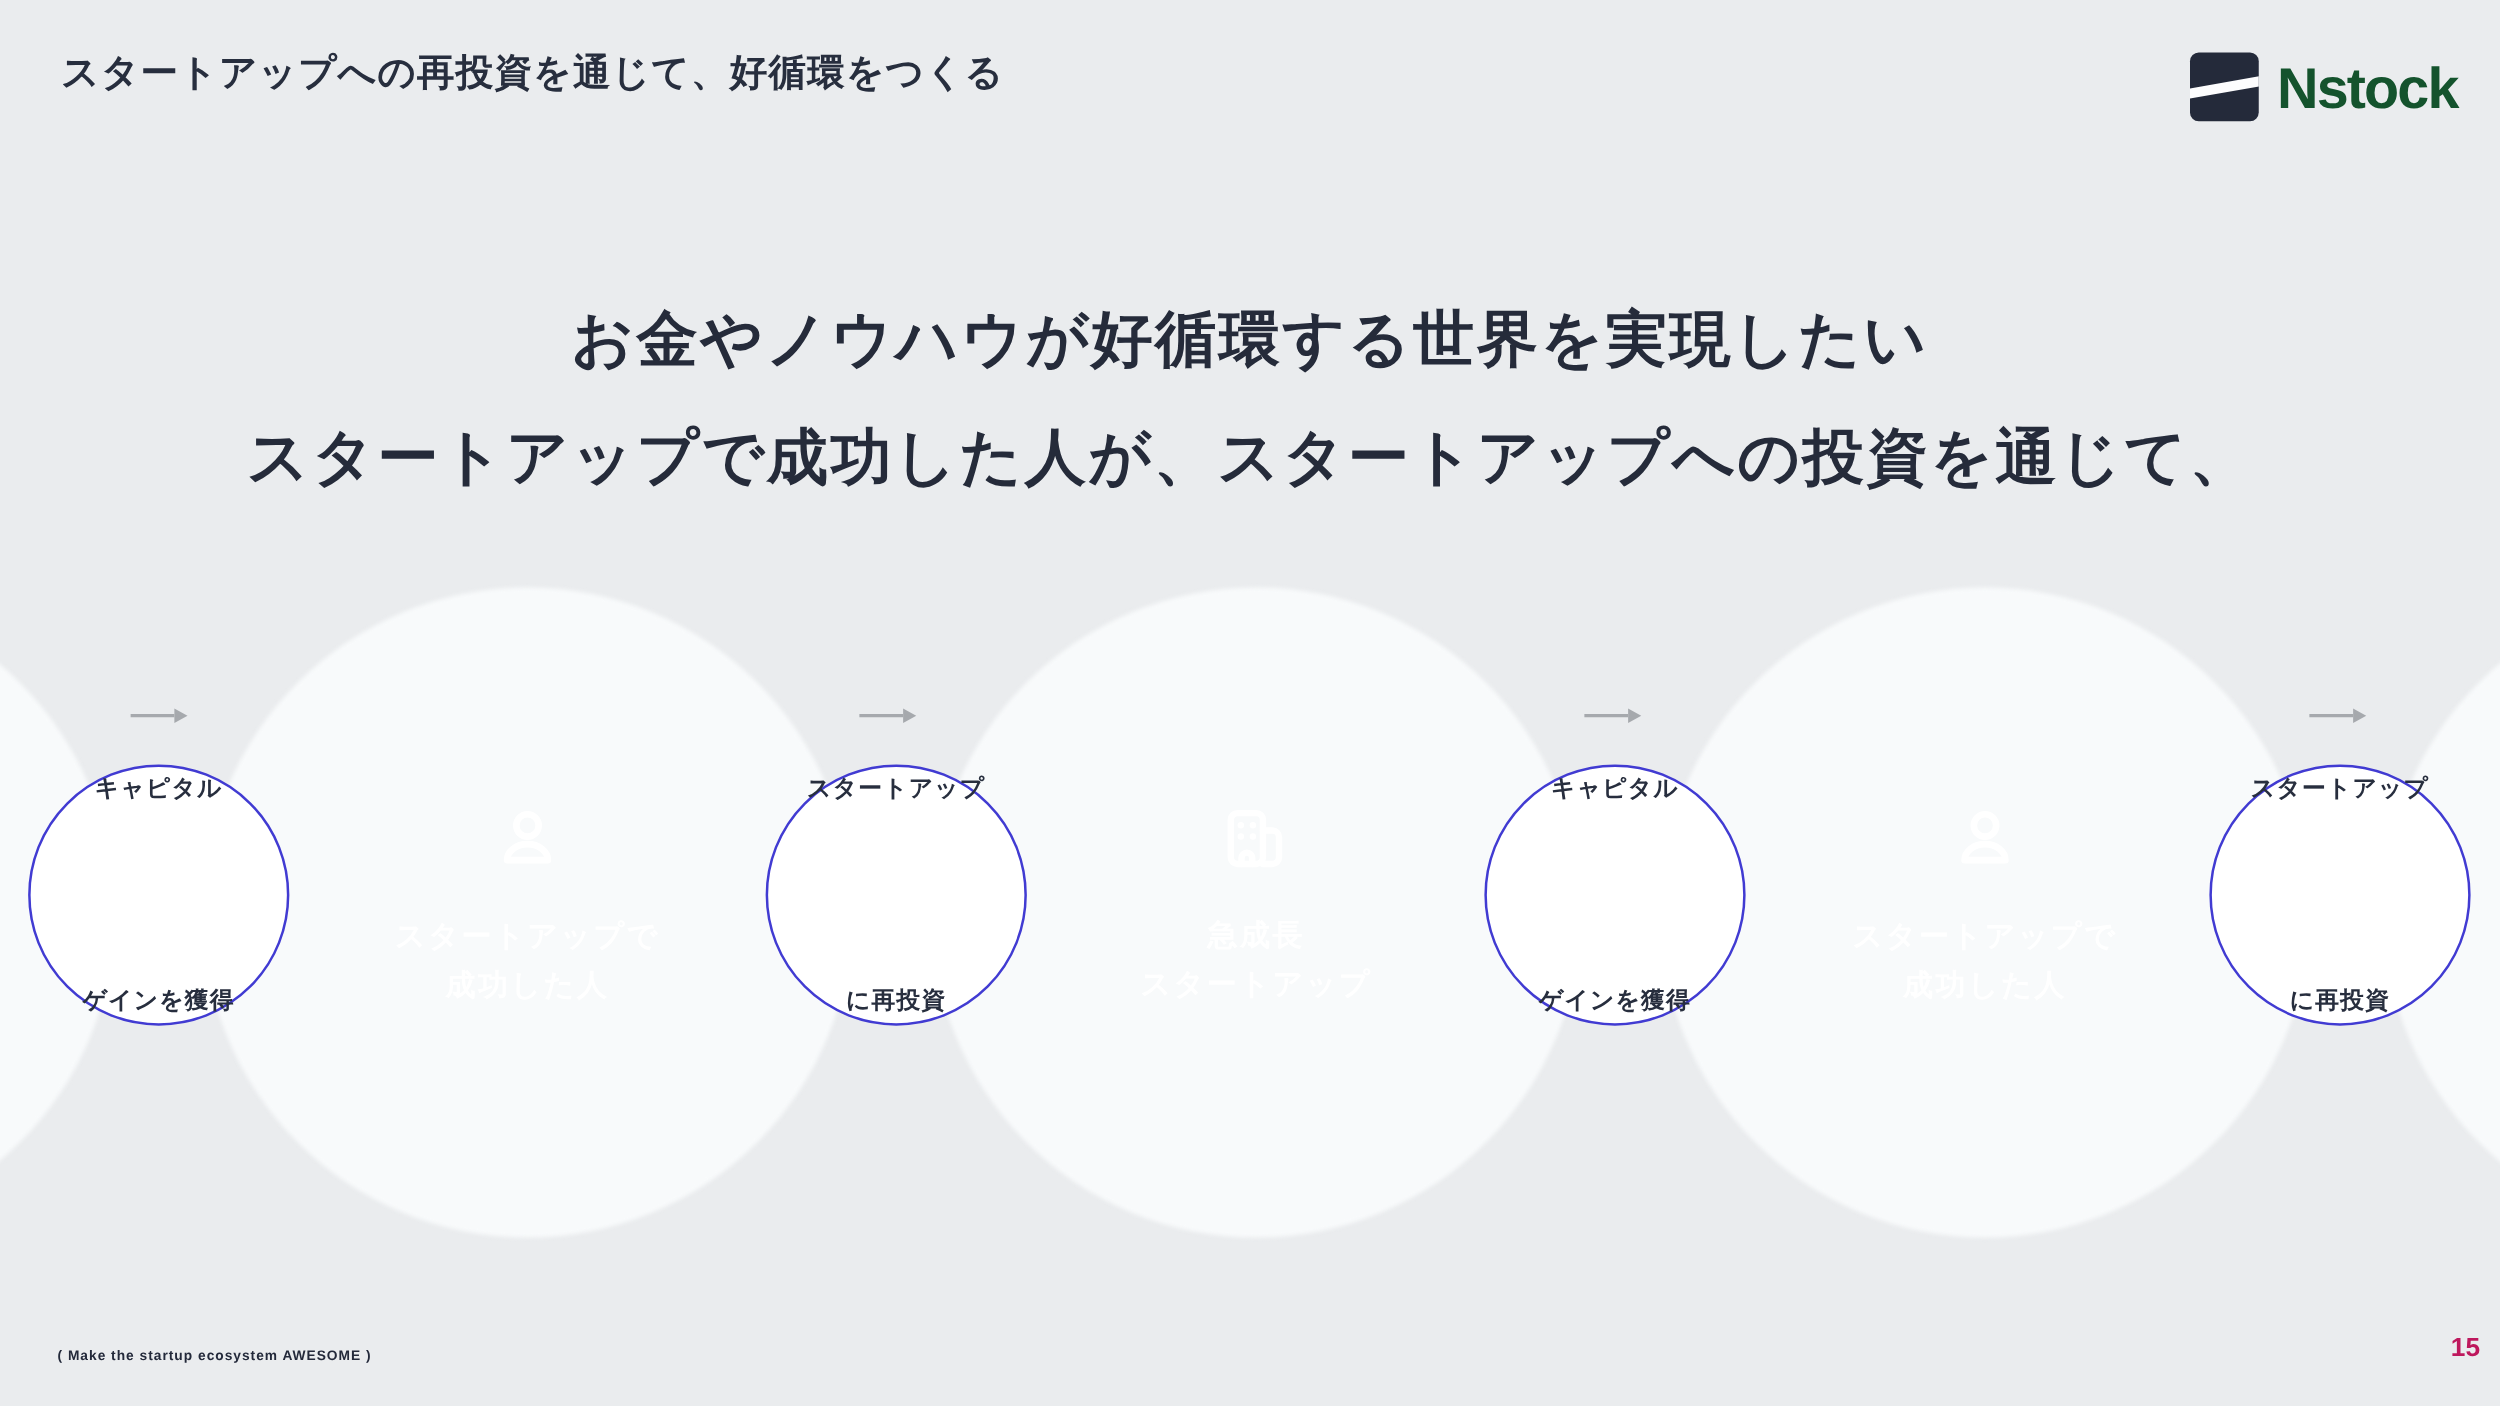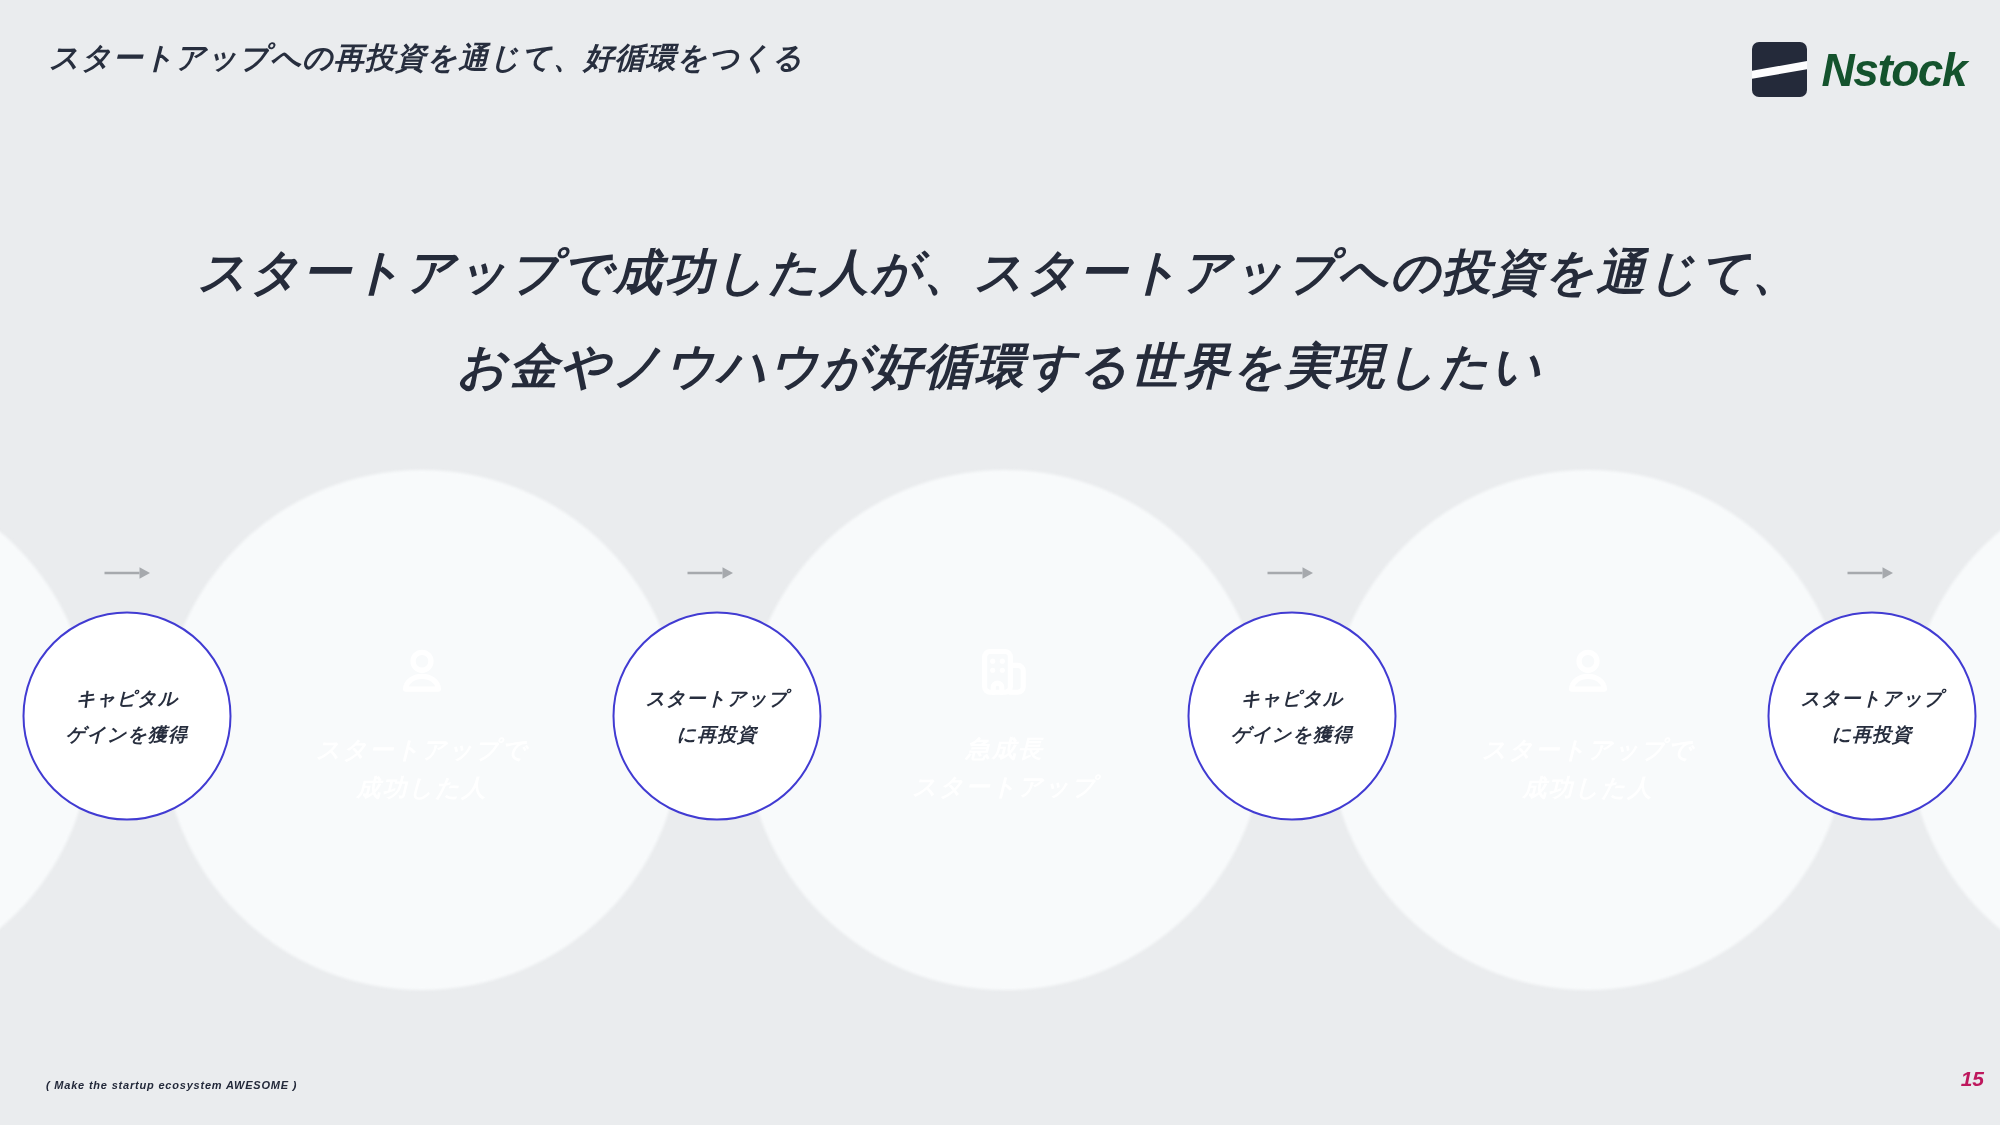--- a/index.html
+++ b/index.html
@@ -1,19 +1,19 @@
 <!DOCTYPE html>
 <html><head>
 <meta charset="utf-8">
 <style>
   html,body { margin:0; padding:0; background:#eaecee; }
   .slide {
     position:relative; width:2000px; height:1125px;
     background:#eaecee; overflow:hidden;
-    font-family:"Liberation Sans", sans-serif; color:#272e3e;font-style:italic;
+    font-family:"Liberation Sans", sans-serif; color:#272e3e;
   }
 
   
   .header-title {
     position:absolute; left:49px; top:38px;
     font-size:30px; font-weight:700; letter-spacing:1px;
   }
   .logo { position:absolute; top:42px; right:34px; display:flex; align-items:center; gap:15px; }
   .logo-mark {
     width:55px; height:55px; border-radius:7px; background:#242a3a;
@@ -49,21 +49,21 @@
   .big .icon { margin-top:-8px; }
   .big .label {
     margin-top:24px; font-size:24px; font-weight:700;
     line-height:1.6; letter-spacing:2px;
   }
 
   .small-node {
     position:absolute; width:205px; height:205px; border-radius:50%;
     background:#ffffff; border:2px solid #413bd2;
     transform:translate(-50%,-50%); z-index:3;
-    display:flex; flex-direction:column; align-items:center; justify-content:center;
+    display:flex; flex-direction:column; align-items:center; justify-content:space-between;
     font-size:19px; font-weight:700; line-height:1.85; letter-spacing:1px;
     text-align:center; color:#272e3e;
   }
 
   .arrow { position:absolute; transform:translate(-50%,-50%); z-index:4; }
 
   
   .footer-left {
     position:absolute; left:46px; bottom:34px;
     font-size:11px; font-weight:700; letter-spacing:0.8px; color:#23293a;
@@ -81,22 +81,22 @@
   <div class="header-title">スタートアップへの再投資を通じて、好循環をつくる</div>
 
   <div class="logo">
     <div class="logo-mark">
         <div class="slash"></div>
       </div>
     <div class="logo-text">Nstock</div>
   </div>
 
   <div class="heading">
+    <div>お金やノウハウが好循環する世界を実現したい</div>
     <div>スタートアップで成功した人が、スタートアップへの投資を通じて、</div>
-    <div>お金やノウハウが好循環する世界を実現したい</div>
   </div>
 
   <div class="diagram">
 
     <div class="big blue" style="left:-168px; top:730px;"></div>
 
     <div class="big blue" style="left:2167px; top:730px;"></div>
 
     <div class="big purple" style="left:422px; top:730px;">
       <span class="icon">

